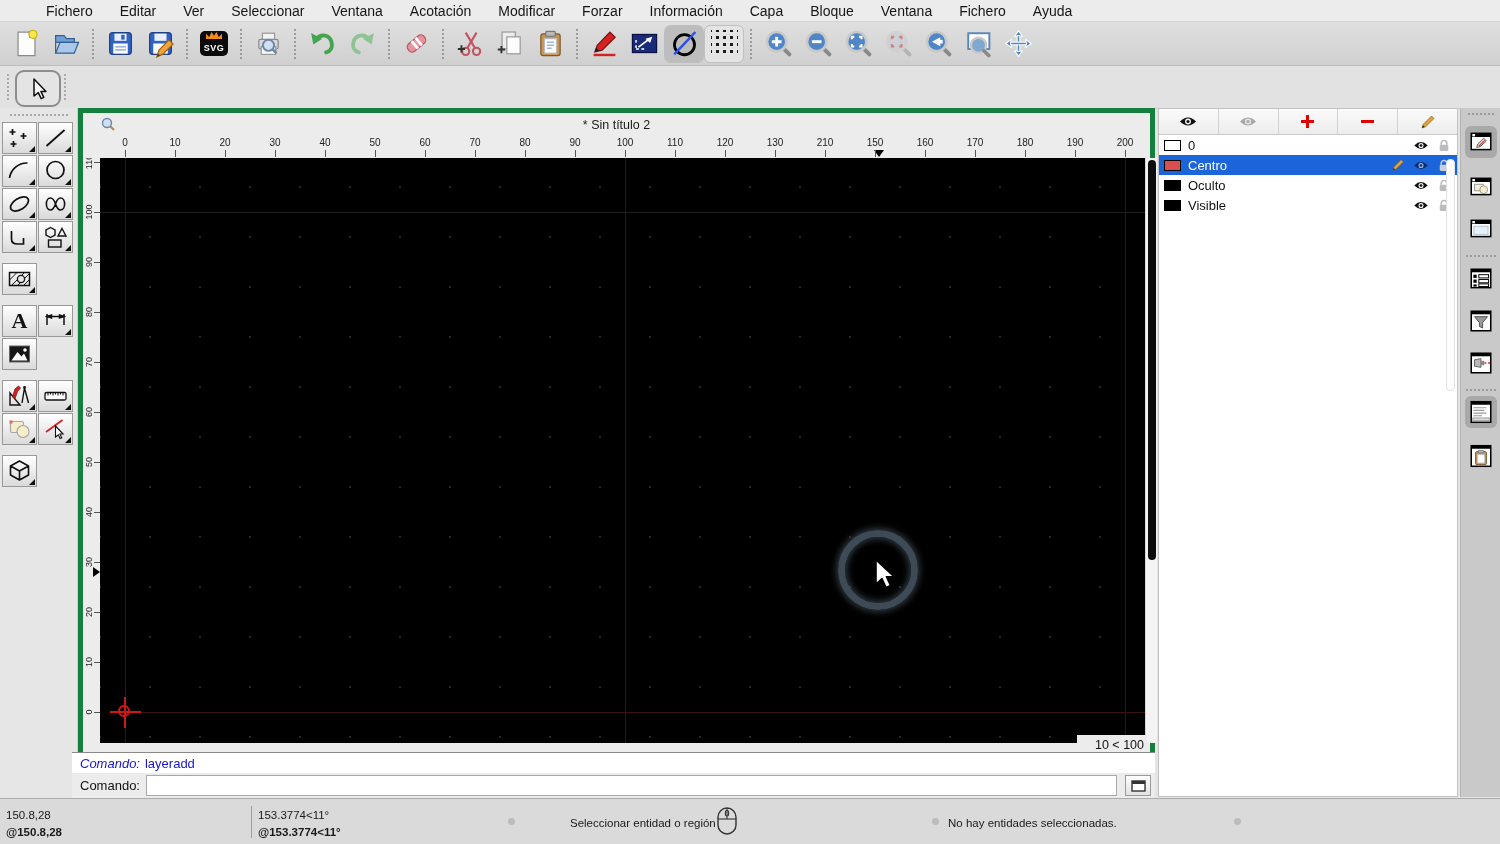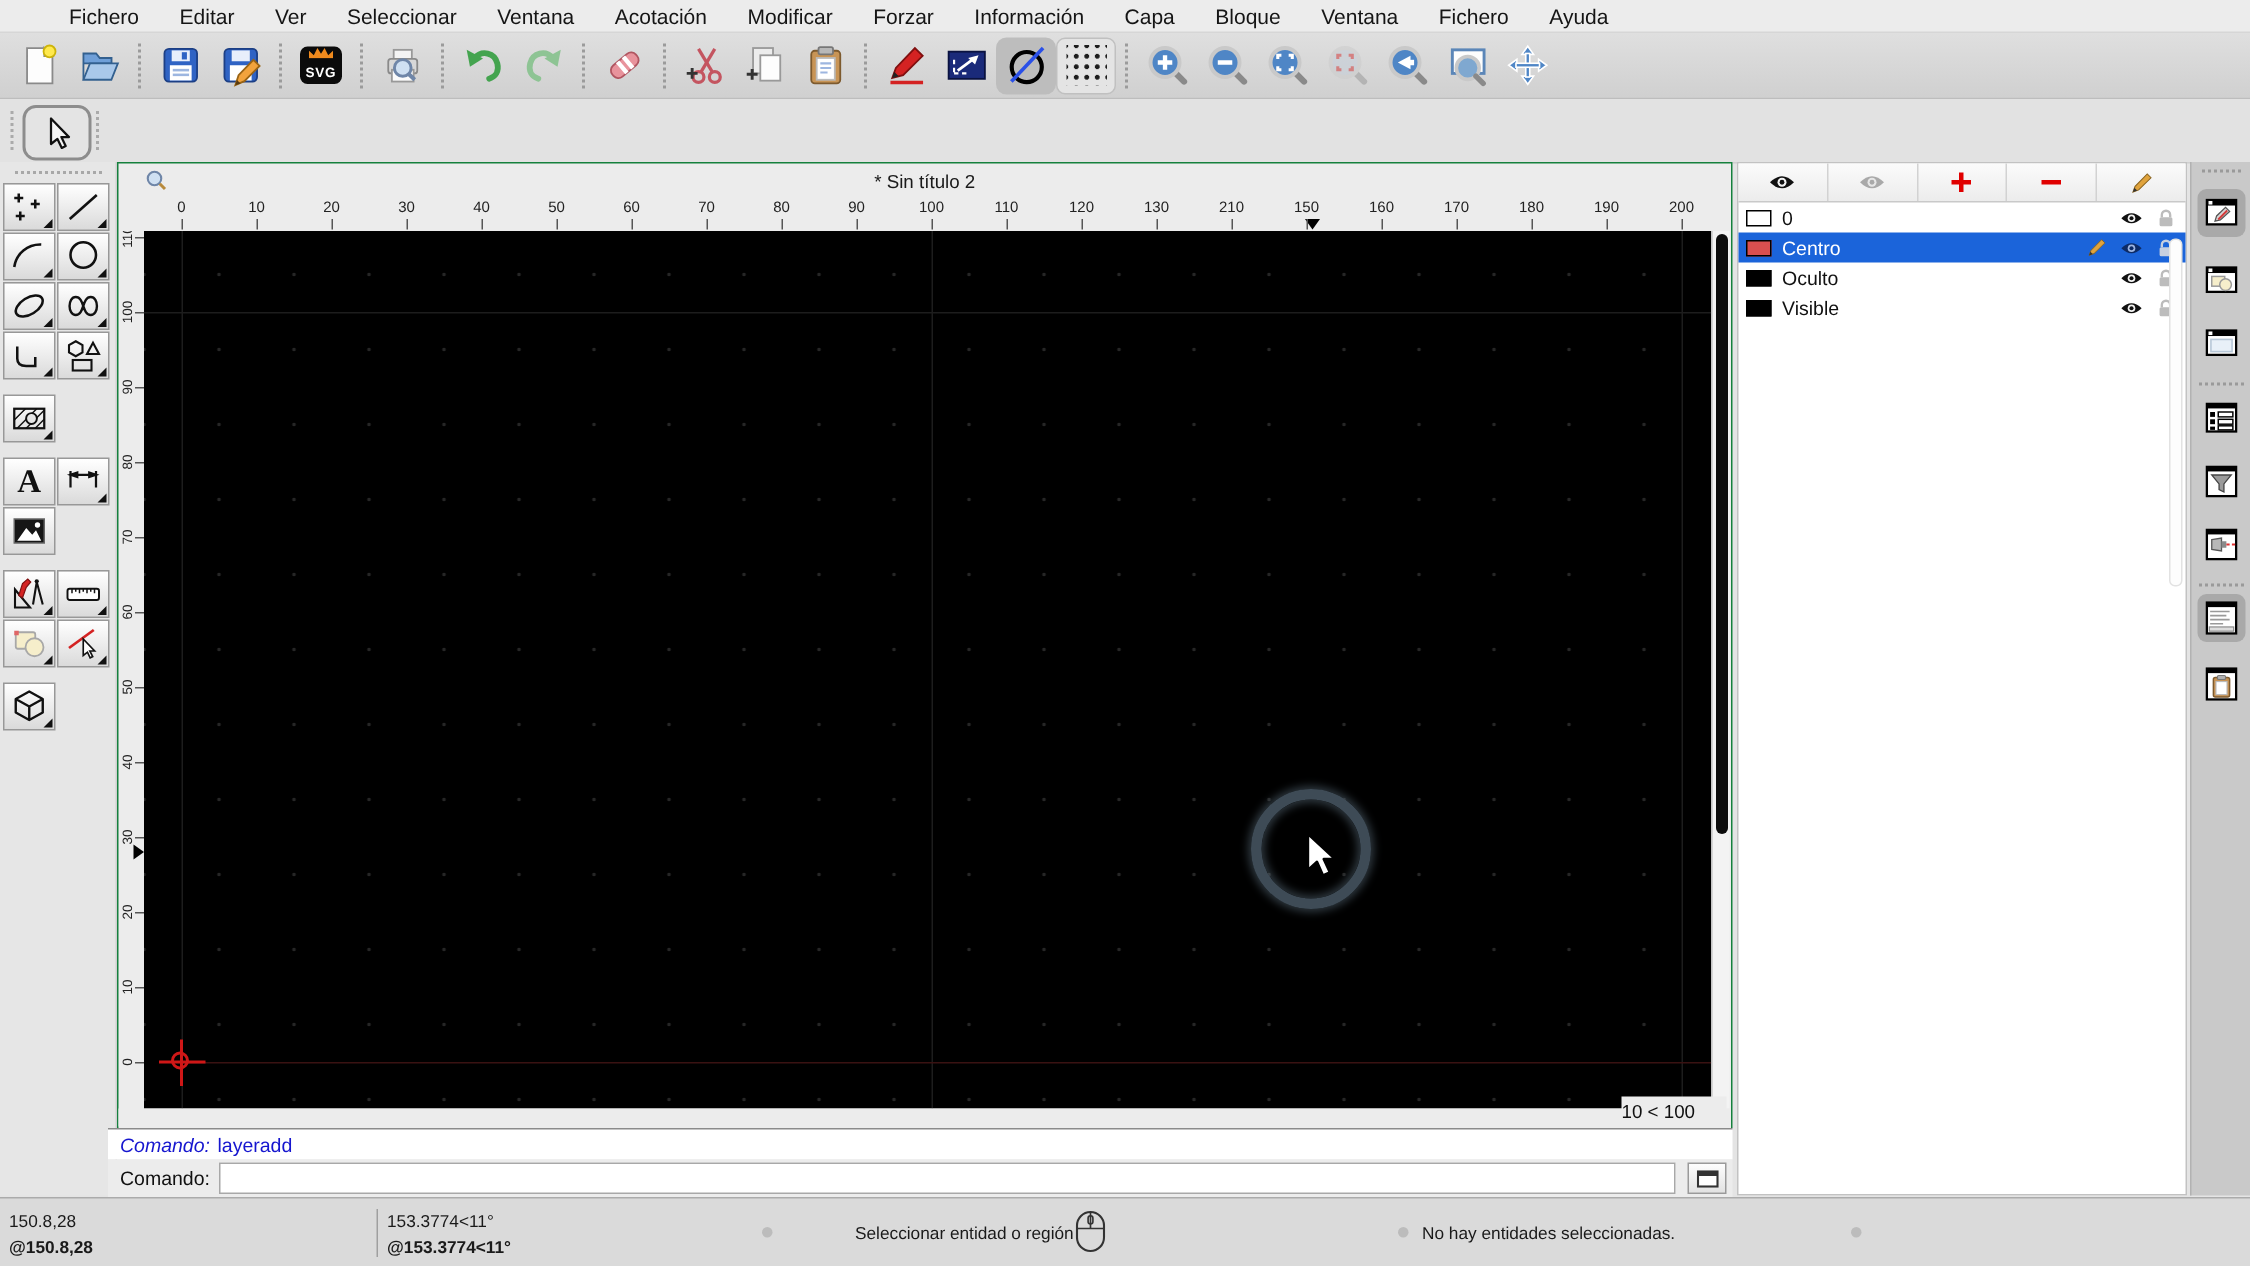--- a/index.html
+++ b/index.html
@@ -47,21 +47,21 @@
   .pbtn{width:35px;height:32px;background:linear-gradient(#ffffff,#dadada);border:1px solid #989898;
         display:flex;align-items:center;justify-content:center;position:relative;box-sizing:border-box;}
   .pbtn svg{width:27px;height:26px;}
   .pbtn.sub::after{content:"";position:absolute;right:1px;bottom:1px;
         border-left:6px solid transparent;border-bottom:6px solid #111;}
   .pgap{height:9px;}
   .tglyph{font-family:"Liberation Serif",serif;font-size:22px;font-weight:bold;line-height:1;color:#111;}
 
   
   .win{position:absolute;left:78px;top:108px;width:1077px;height:644px;background:#ececec;
-       border:1px solid #15803d;box-sizing:border-box;}
+       border:5px solid #15803d;box-sizing:border-box;}
   .wtitle{position:absolute;left:0;top:0;width:100%;height:23px;display:flex;align-items:center;
        justify-content:center;font-size:12.5px;color:#1a1a1a;}
   .wicon{position:absolute;left:18px;top:4px;}
   .hruler{position:absolute;left:0;top:23px;width:100%;height:22px;overflow:hidden;}
   .htick{position:absolute;top:0;width:0;height:22px;}
   .hnum{position:absolute;left:-14px;top:1px;width:28px;text-align:center;font-size:10px;color:#222;}
   .hline{position:absolute;left:0;top:14px;width:1px;height:7px;background:#555;}
   .hmarker{position:absolute;left:791px;top:14px;width:0;height:0;
        border:5px solid transparent;border-top:7px solid #000;}
   .vruler{position:absolute;left:0;top:45px;width:17px;height:585px;overflow:hidden;}
@@ -84,21 +84,21 @@
        border-radius:50%;box-sizing:border-box;}
   .ring{position:absolute;left:738px;top:372px;width:80px;height:80px;border-radius:50%;
        border:7px solid #3e4b56;box-sizing:border-box;
        box-shadow:0 0 6px 2px rgba(104,126,142,.45), inset 0 0 6px 2px rgba(104,126,142,.45);}
 
   .vsb{position:absolute;left:1062px;top:45px;width:12px;height:585px;background:#f3f3f3;
        border-left:1px solid #d6d6d6;box-sizing:border-box;}
   .vsb-thumb{position:absolute;left:2px;top:2px;width:8px;height:400px;background:#0c0c0c;border-radius:4px;}
   .bstrip{position:absolute;left:0;top:630px;width:100%;height:14px;background:#ececec;}
   .gridstatus{position:absolute;right:3px;top:622px;width:70px;height:21px;background:#ececec;
-       font-size:12.5px;color:#111;text-align:left;line-height:21px;padding-right:3px;box-sizing:border-box;}
+       font-size:12.5px;color:#111;text-align:right;line-height:21px;padding-right:3px;box-sizing:border-box;}
 
   
   .cmdhist{position:absolute;left:72px;top:752px;width:1083px;height:21px;background:#fff;
        border-top:1px solid #8a8a8a;font-size:13px;display:flex;align-items:center;
        padding-left:8px;box-sizing:border-box;color:#1616cf;}
   .cmdhist .clabel{font-style:italic;margin-right:5px;}
   .cmdrow{position:absolute;left:72px;top:773px;width:1083px;height:25px;background:#ececec;
        display:flex;align-items:center;box-sizing:border-box;padding:0 4px;}
   .cmdrow .plabel{font-size:13px;color:#111;margin:0 6px 0 4px;}
   .cmdinput{flex:1;height:19px;border:1px solid #a8a8a8;background:#fff;font-size:13px;

